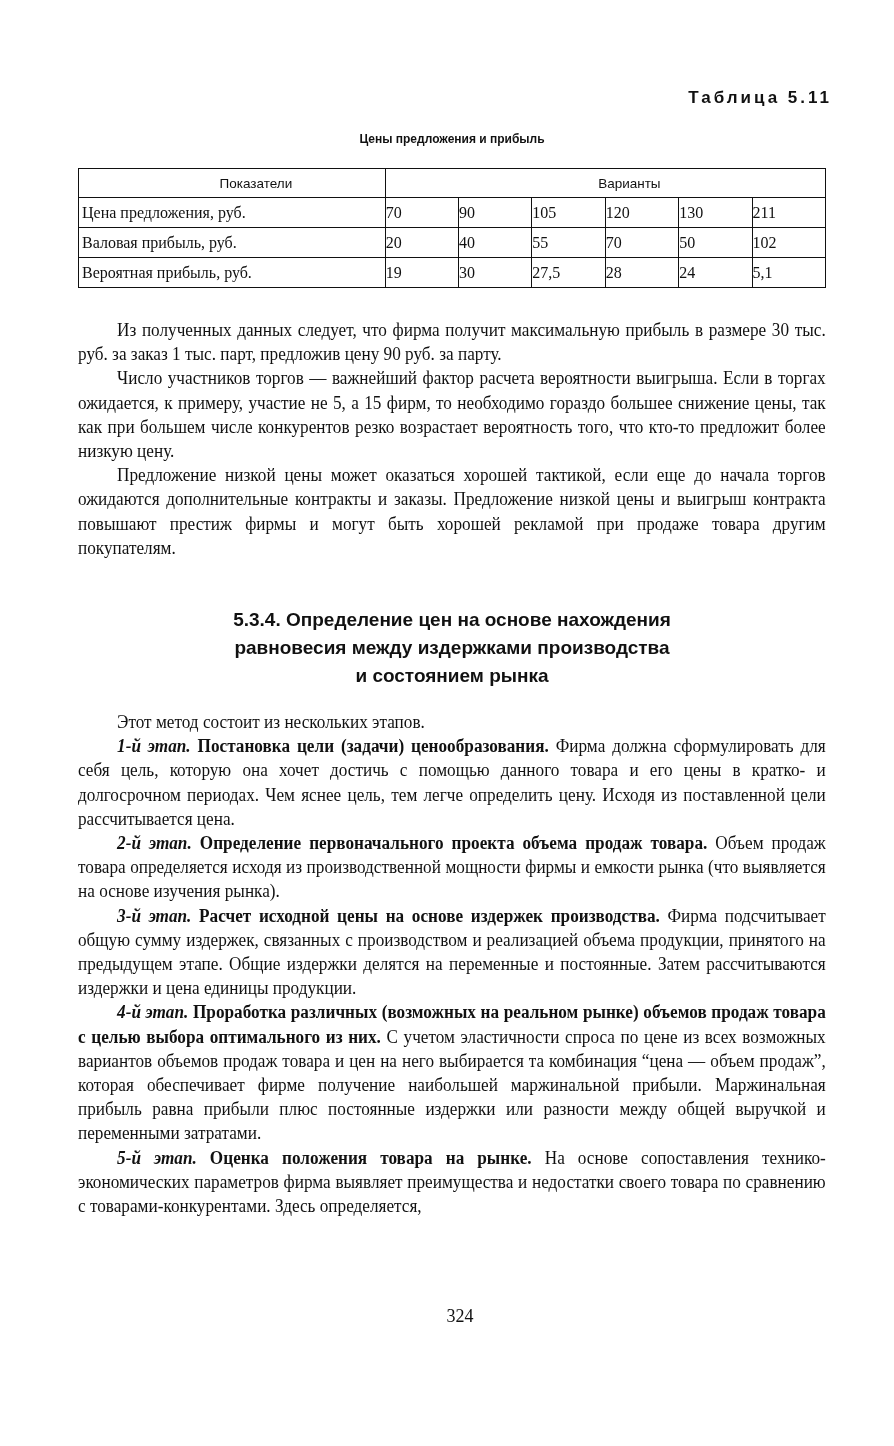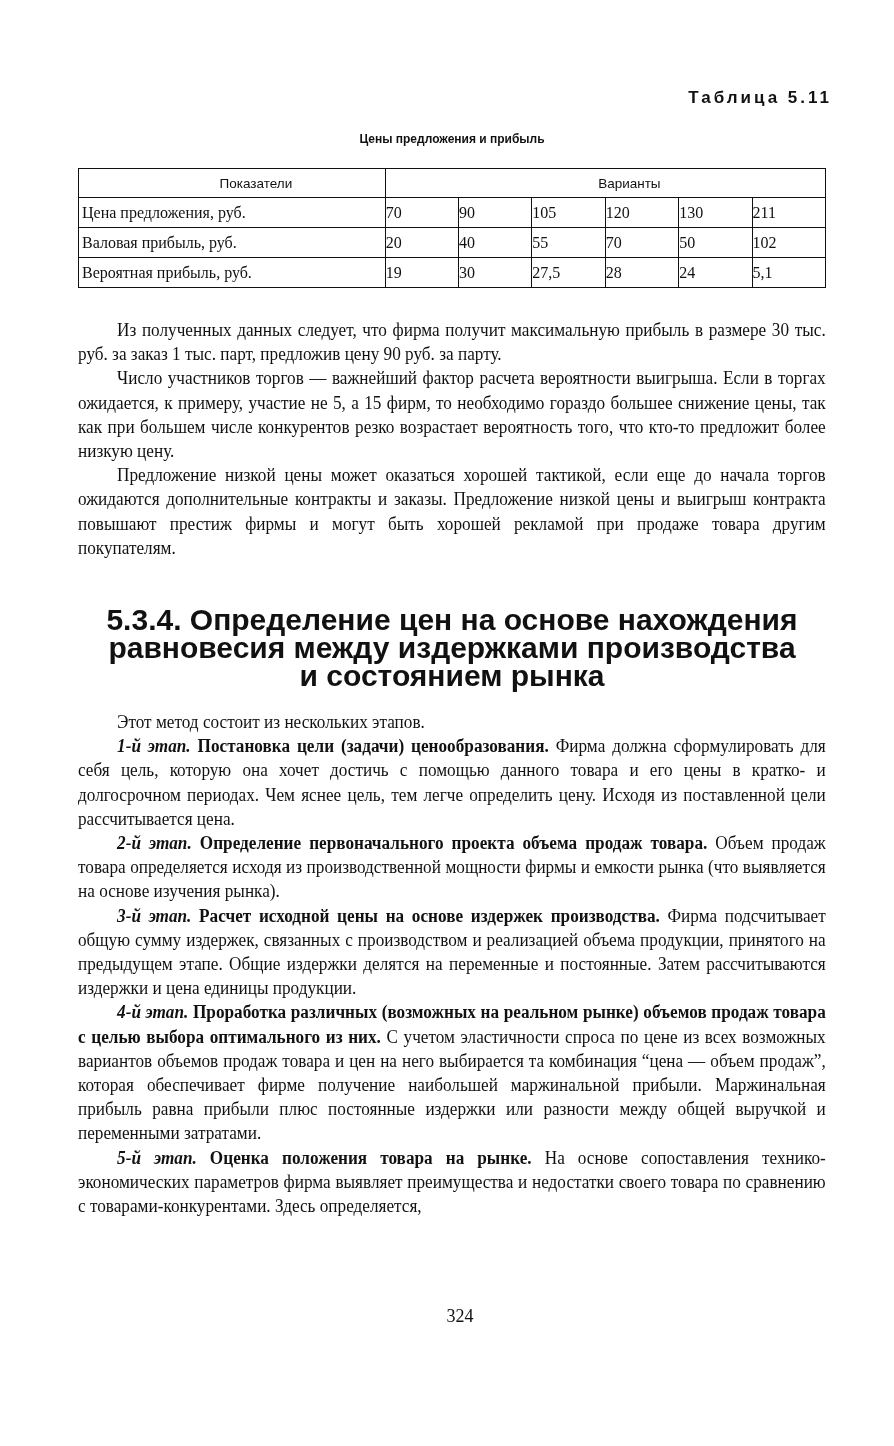--- a/index.html
+++ b/index.html
@@ -25,21 +25,21 @@
     position: absolute; left: 0; width: 748px;
     font-family: "Liberation Serif", serif; font-size: 18.5px; line-height: 24.2px;
     text-align: justify; transform: scaleX(0.93); transform-origin: left top;
     width: 804px;
   }
   .text p { margin: 0; text-indent: 42px; }
   .stage-num { font-style: italic; font-weight: bold; }
   .stage-title { font-weight: bold; }
   .section-heading {
     position: absolute; left: 0; width: 748px; top: 606px; text-align: center;
-    font-family: "Liberation Sans", sans-serif; font-weight: bold; font-size: 30px; line-height: 28px;
+    font-family: "Liberation Sans", sans-serif; font-weight: bold; font-size: 19px; line-height: 28px;
   }
   .page-number {
     position: absolute; left: 8px; width: 748px; top: 1306px; text-align: center;
     font-family: "Liberation Serif", serif; font-size: 18px;
   }
 </style>
 </head>
 <body>
 
 <div class="page">

